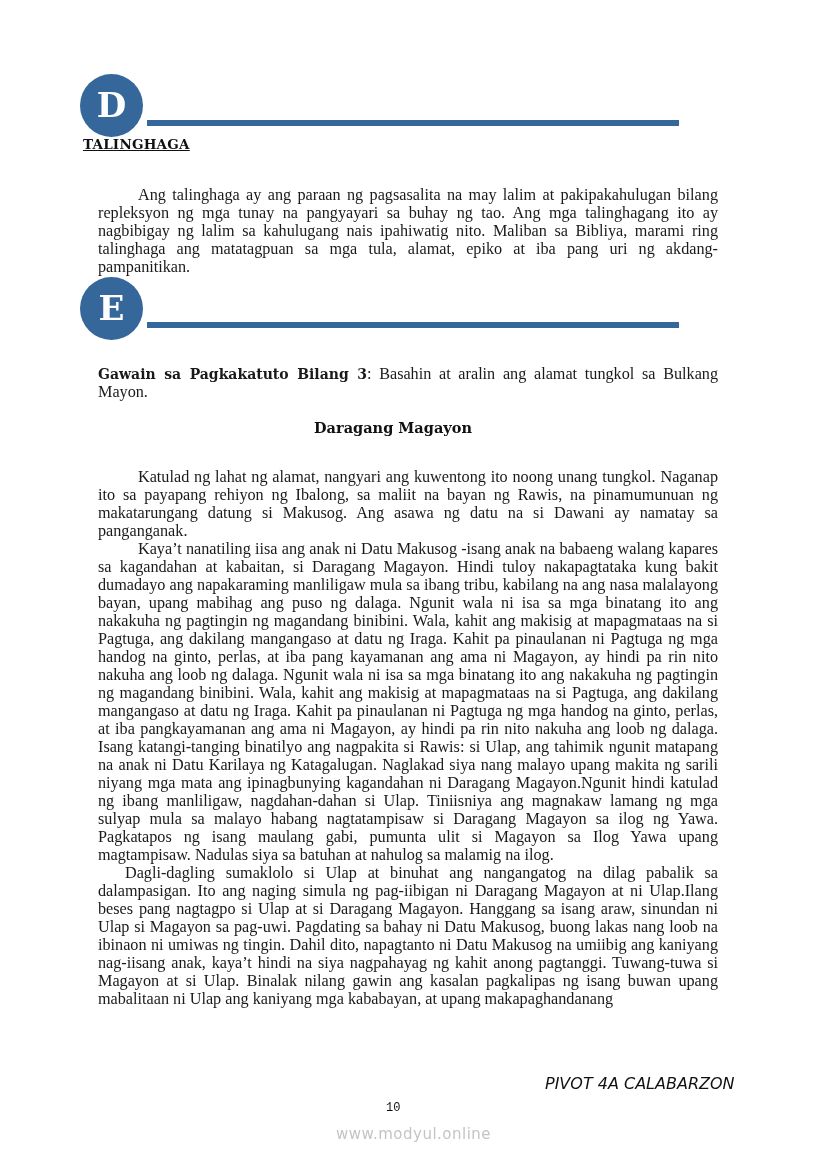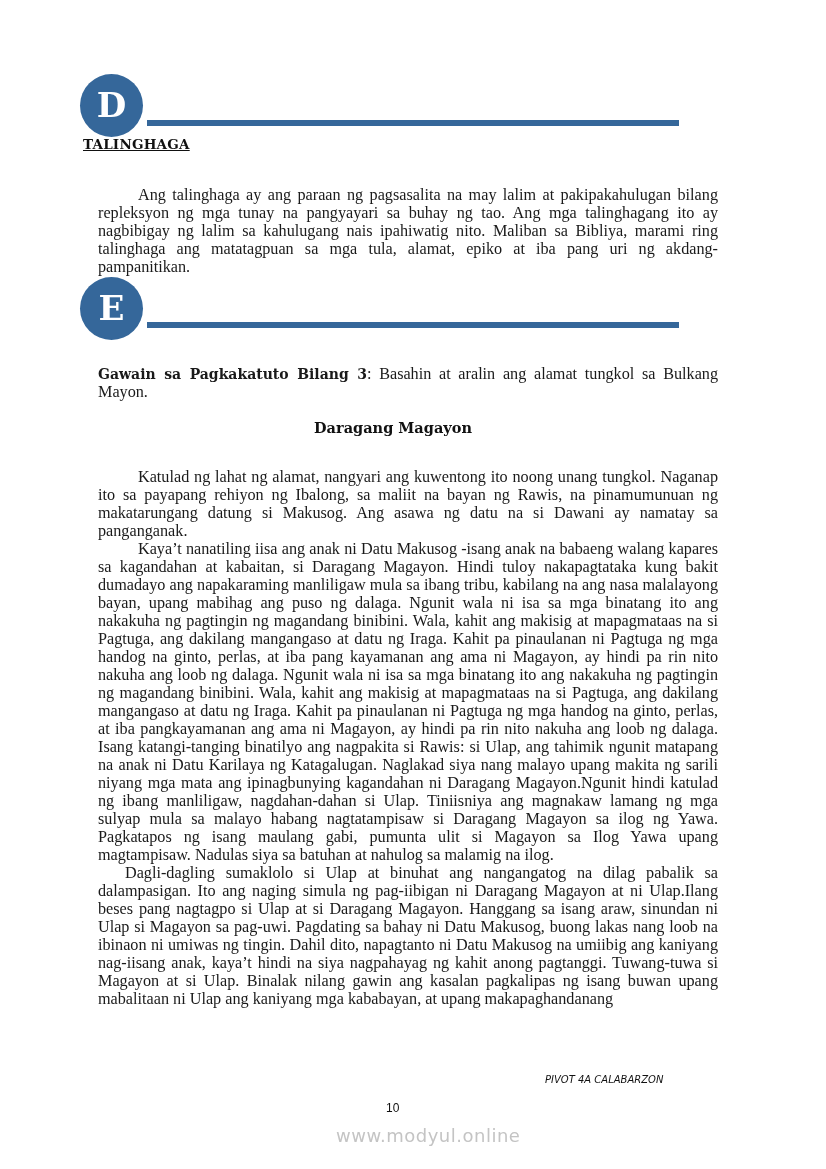--- a/index.html
+++ b/index.html
@@ -28,29 +28,29 @@
     .story-title {
       position: absolute; left: 0; width: 786px; top: 403px; text-align: center;
       font-family: "DejaVu Serif", serif; font-weight: bold; font-size: 14.5px; color: #111;
     }
     .story-author {
       position: absolute; left: 0; width: 786px; top: 421px; text-align: center;
       font-family: "DejaVu Serif", serif; font-size: 10.5px; color: #222;
     }
     .footer-right {
       position: absolute; left: 545px; top: 1074px;
-      font-family: "DejaVu Sans", sans-serif; font-style: italic; font-size: 10px; color: #111;
+      font-family: "DejaVu Sans", sans-serif; font-style: italic; font-size: 16px; color: #111;
     }
     .page-num {
       position: absolute; left: 386px; top: 1101px;
-      font-family: Liberation Sans, sans-serif; font-size: 12px; color: #111;
+      font-family: Liberation Mono, monospace; font-size: 12px; color: #111;
     }
     .watermark {
       position: absolute; left: 336px; top: 1125px;
-      font-family: "DejaVu Sans", sans-serif; font-size: 18px; color: #c4c4c4; letter-spacing: 0.5px;
+      font-family: "DejaVu Sans", sans-serif; font-size: 15px; color: #c4c4c4; letter-spacing: 0.5px;
     }
   </style>
 </head>
 <body>
 
 <div class="page">
 
   <div class="circle" style="left:80px; top:74px;">
     <span>D</span>
   </div>

